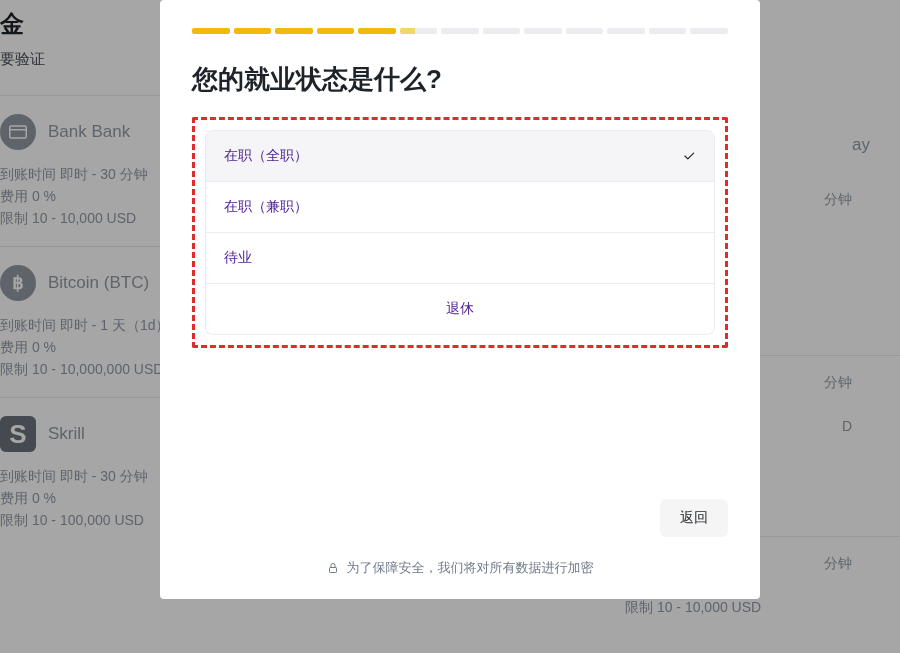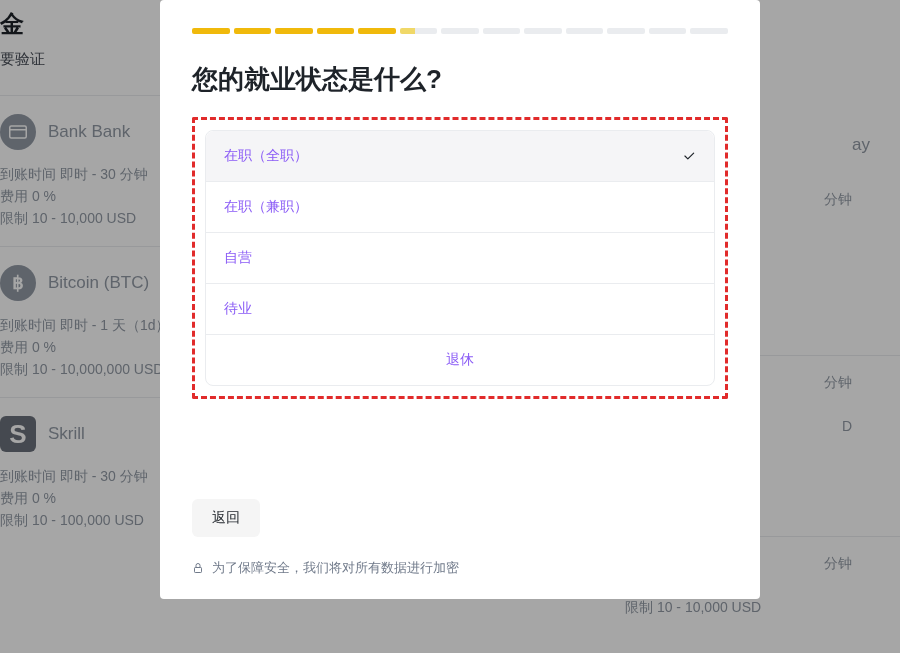--- a/index.html
+++ b/index.html
@@ -128,54 +128,55 @@
       border: 1px solid #eaecef;
       border-radius: 8px;
       background: #fff;
     }
     .option {
       display: flex;
       align-items: center;
       justify-content: space-between;
       padding: 16px 18px;
       font-size: 14px;
-      color: #8b5cf6;
+      color: #4c1d95;
       border-bottom: 1px solid #eaecef;
       cursor: pointer;
     }
     .option:last-child { border-bottom: none; border-radius: 0 0 8px 8px; justify-content: center; }
     .option:first-child { border-radius: 8px 8px 0 0; }
     .option.selected { background: #f5f5f7; }
     .check {
       width: 14px;
       height: 14px;
       color: #1e2329;
     }
     .check svg { display: block; }
     .modal-footer {
       margin-top: auto;
       padding-top: 20px;
     }
     .btn-row {
       display: flex;
+      justify-content: flex-end;
       margin-bottom: 22px;
     }
     .btn-back {
       background: #f5f5f5;
       border: none;
       padding: 10px 20px;
       font-size: 14px;
       color: #1e2329;
       border-radius: 6px;
       cursor: pointer;
     }
     .secure {
       display: flex;
       align-items: center;
-      justify-content: flex-start;
+      justify-content: center;
       gap: 8px;
       font-size: 13px;
       color: #707a8a;
     }
     .lock { width: 12px; height: 12px; }
     .rt-block { padding: 0 18px 18px 0; font-size: 14px; color: #929aa5; border-top: 1px solid #eaecef; padding-top: 18px;}
     .rt-block.first{border-top:none;padding-top:0;}
     .rt-line{margin-bottom:4px;}
   </style>
 </head>
@@ -273,23 +274,20 @@
           <span class="check">
             <svg width="14" height="14" viewBox="0 0 24 24" fill="none">
               <path d="M5 12l5 5L20 7" stroke="#1e2329" stroke-width="2" stroke-linecap="round" stroke-linejoin="round"></path>
             </svg>
           </span>
         </div>
         <div class="option">
           <span>在职（兼职）</span>
         </div>
         <div class="option">
-          <span>自营</span>
-        </div>
-        <div class="option">
           <span>待业</span>
         </div>
         <div class="option">
           <span>退休</span>
         </div>
       </div>
   </div>
 
   <div class="modal-footer">
     <div class="btn-row">

